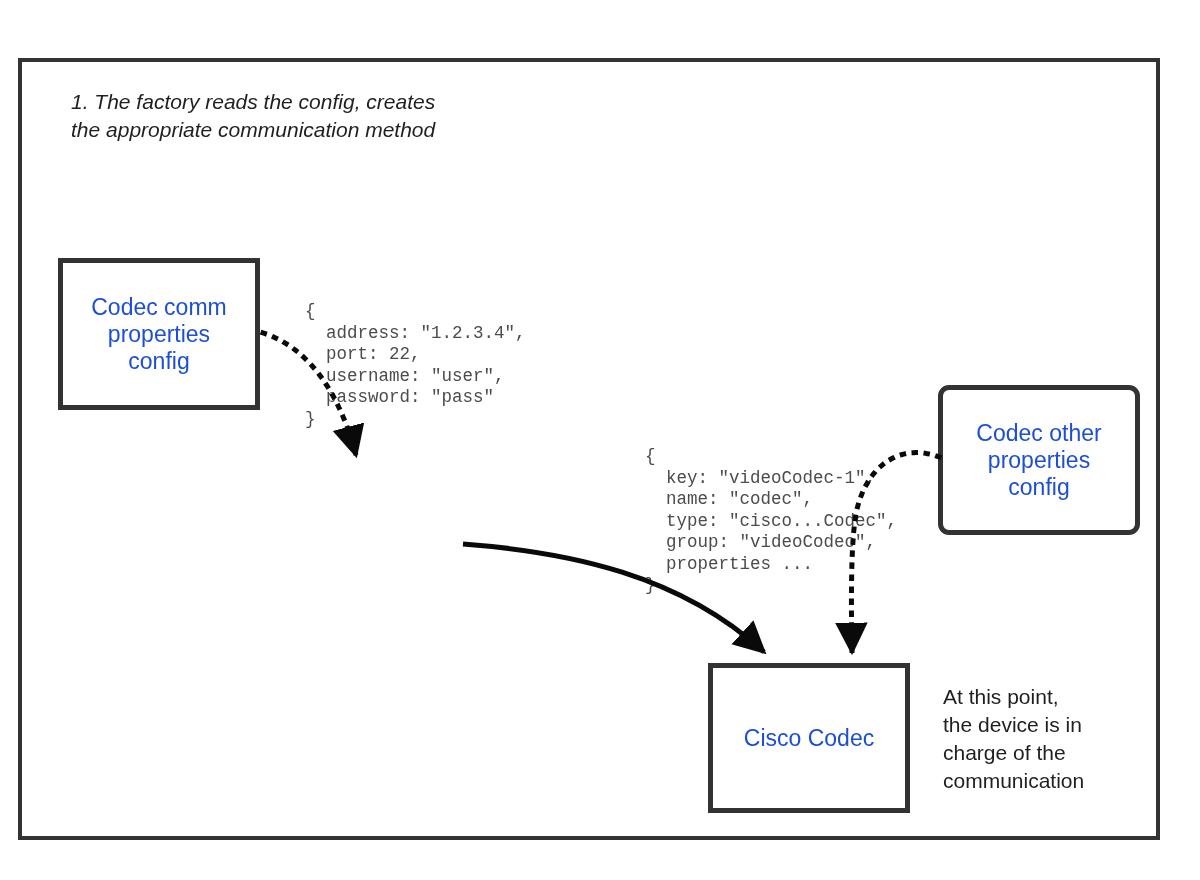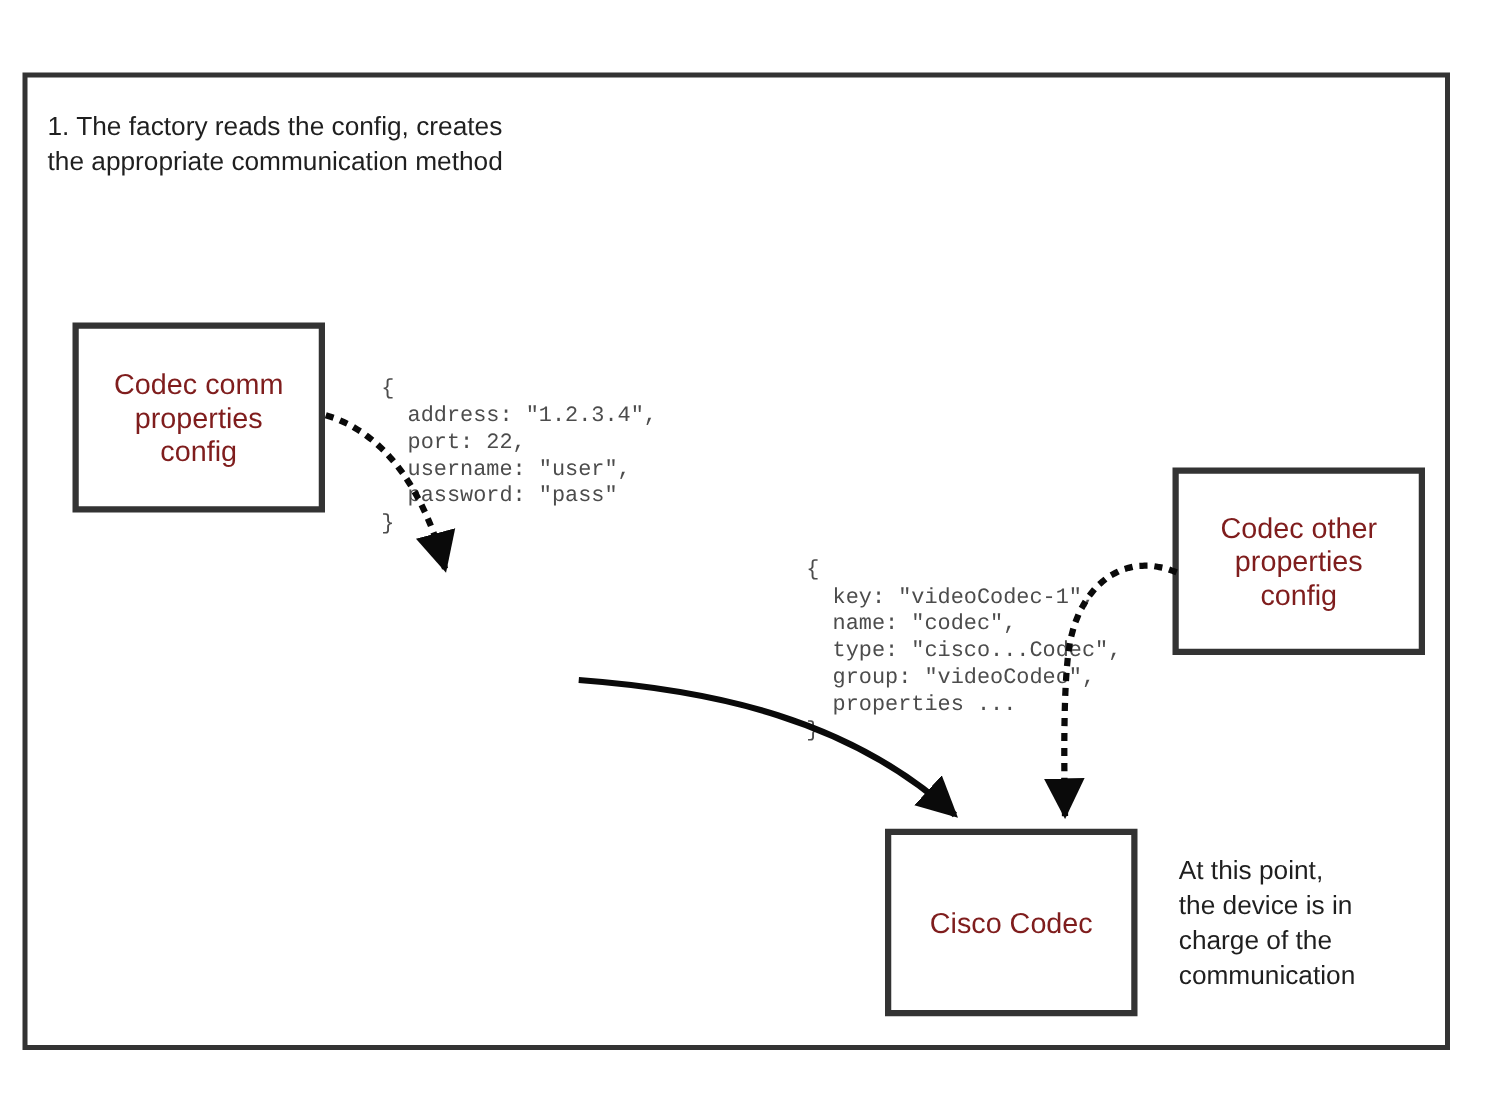--- a/index.html
+++ b/index.html
@@ -25,40 +25,40 @@
     border: 4px solid #333333;
     background: #ffffff;
   }
   .annotation {
     position: absolute;
     font-size: 21px;
     line-height: 28px;
     white-space: pre-line;
     color: #1f1f1f;
   }
-  #step1 { left: 38px;  top: 88px;  width: 480px; }
+  #step1 { left: 71px;  top: 88px;  width: 480px; font-style: italic; }
   #step2 { left: 657px; top: 91px;  width: 480px; }
   #final-note { left: 943px; top: 683px; width: 230px; }
   .node {
     position: absolute;
     border: 5px solid #333333;
     background: #ffffff;
     display: flex;
     align-items: center;
     justify-content: center;
     text-align: center;
     font-size: 23px;
     line-height: 27px;
     white-space: pre-line;
-    color: #7f1d1d;
+    color: #1d4ed8;
     box-sizing: border-box;
   }
   #node-codec-comm-config  { left: 58px;  top: 258px; width: 202px; height: 152px; }
   #node-ssh-client         { left: 260px; top: 468px; width: 202px; height: 152px; }
-  #node-codec-other-config { left: 938px; top: 374px; width: 202px; height: 150px; }
+  #node-codec-other-config { left: 938px; top: 385px; width: 202px; height: 150px; border-radius: 11px; }
   #node-cisco-codec        { left: 708px; top: 663px; width: 202px; height: 150px; }
   .code {
     position: absolute;
     margin: 0;
     font-family: "Liberation Mono", "DejaVu Sans Mono", monospace;
     font-size: 17.5px;
     line-height: 21.5px;
     color: #4c4c4c;
     white-space: pre;
   }

